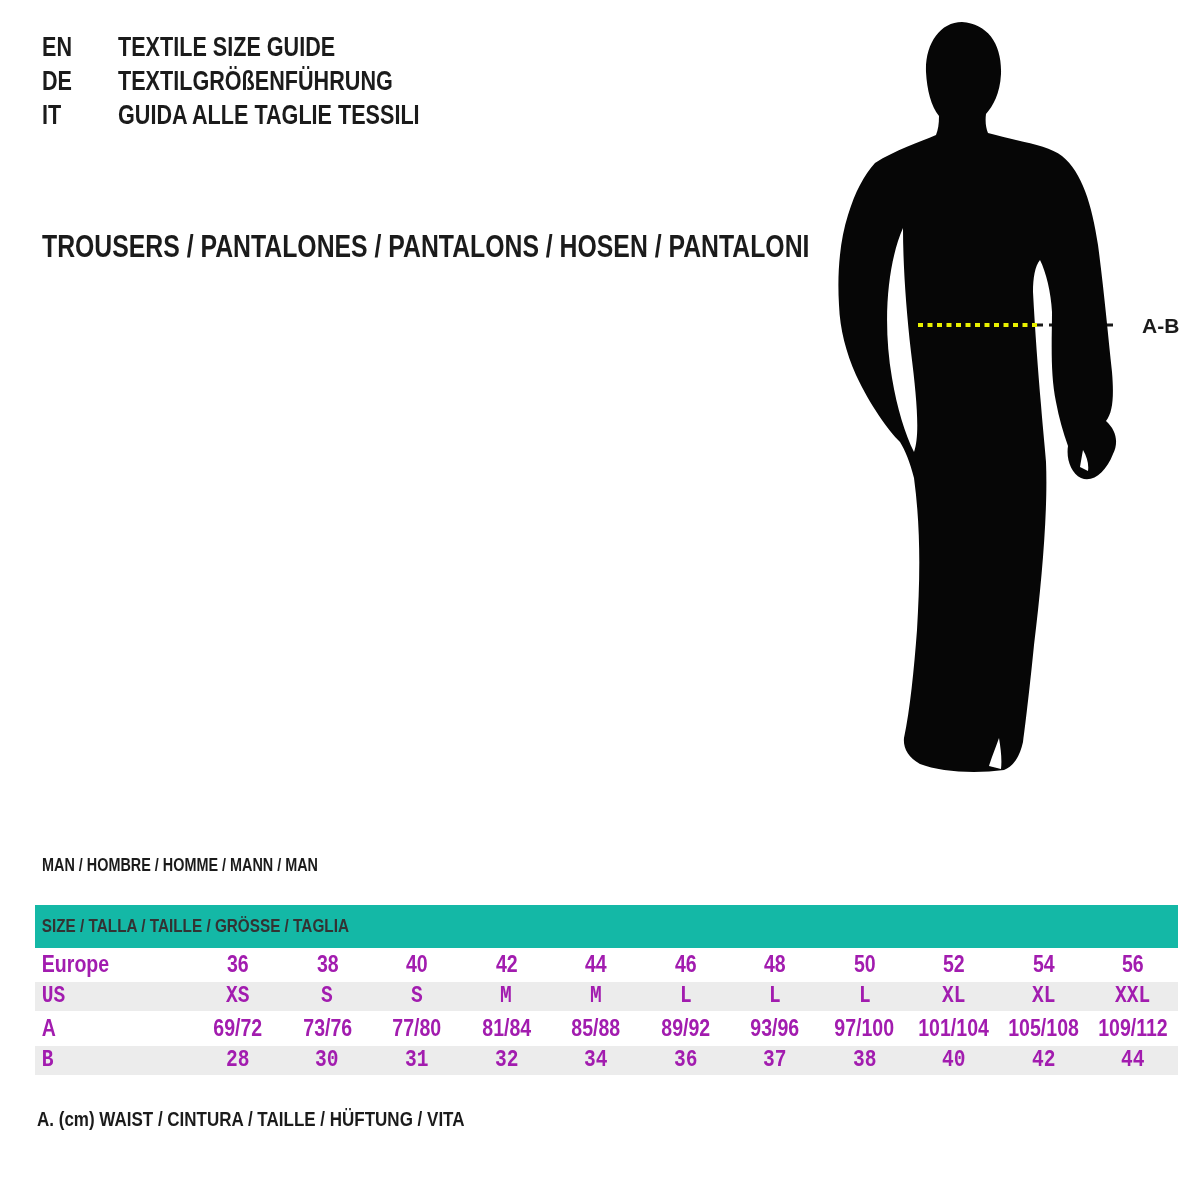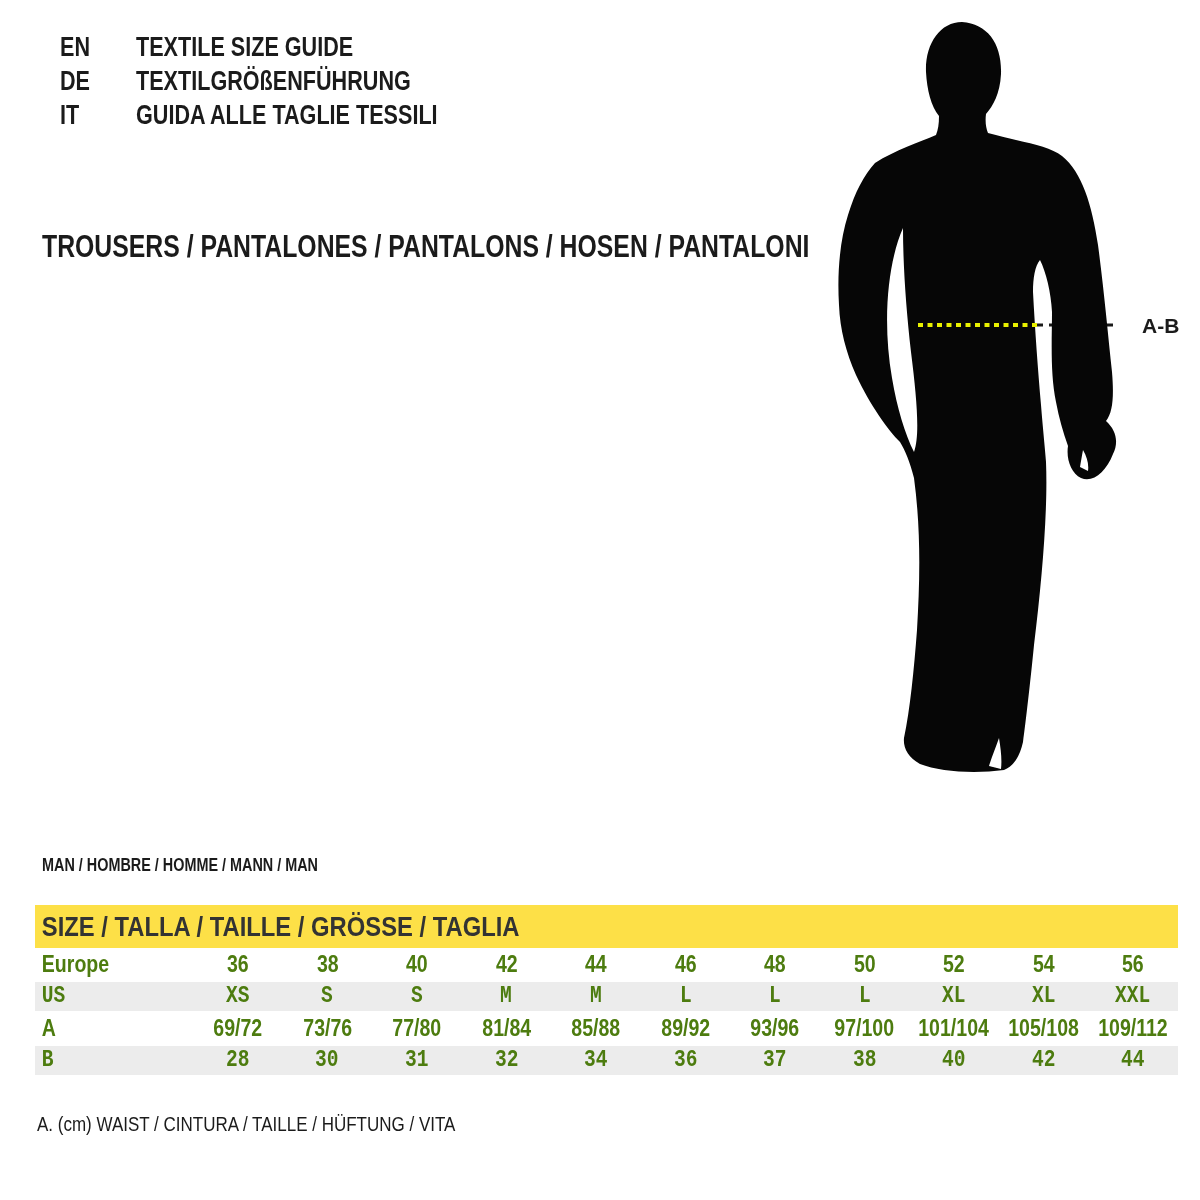--- a/index.html
+++ b/index.html
@@ -4,44 +4,44 @@
 <style>
   html,body{margin:0;padding:0;}
   body{width:1200px;height:1200px;background:#ffffff;font-family:"Liberation Sans","DejaVu Sans",sans-serif;}
   .page{position:relative;width:1200px;height:1200px;background:#fff;overflow:hidden;color:#1b1b1b;}
 
   
   .cond{display:inline-block;transform:scaleX(.8);transform-origin:0 50%;white-space:nowrap;}
   .cx{display:inline-block;transform:scaleX(.85);white-space:nowrap;}
 
   
-  .lang-block{position:absolute;left:42px;top:30px;margin-left:18px;}
+  .lang-block{position:absolute;left:42px;top:30px;}
   .lang-row{display:flex;height:34px;align-items:center;font-weight:700;font-size:27px;}
   .lang-code{width:76px;flex:0 0 76px;}
 
   .product-heading{position:absolute;left:42px;top:229px;font-weight:700;font-size:31px;}
 
   
   .figure-svg{position:absolute;left:0;top:0;width:1200px;height:1200px;pointer-events:none;}
   .ab-label{position:absolute;left:1122px;top:314px;font-weight:700;font-size:21px;letter-spacing:0px;margin-left:20px;}
 
   .section-heading{position:absolute;left:42px;top:855px;font-weight:700;font-size:18px;}
 
   
   .size-table{position:absolute;left:35px;top:905px;width:1143px;border-collapse:collapse;table-layout:fixed;}
-  .size-table td{padding:0;font-size:23px;font-weight:700;color:#4d7c0f;text-align:center;height:32px;vertical-align:middle;}
-  .size-table .hdr td{background:#fde047;height:43px;text-align:left;font-size:28px;color:#333;}
+  .size-table td{padding:0;font-size:23px;font-weight:700;color:#a21caf;text-align:center;height:32px;vertical-align:middle;}
+  .size-table .hdr td{background:#14b8a6;height:43px;text-align:left;font-size:18px;color:#333;}
   .size-table .hdr .cx{transform-origin:0 50%;padding-left:8px;}
   .size-table td.lbl{text-align:left;}
   .size-table td.lbl .cx{transform-origin:0 50%;padding-left:8px;}
   .size-table tr.shade td{background:#ececec;box-shadow:inset 0 2px 0 #fff,inset 0 -1px 0 #fff;font-family:Liberation Mono, monospace;}
 
   
   .notes{position:absolute;left:37px;top:1108px;}
-  .note-line{height:32px;display:flex;align-items:center;font-weight:400;font-size:20px;}
+  .note-line{height:32px;display:flex;font-weight:700;font-size:20px;}
 </style>
 </head>
 <body>
 
 <div class="page">
 
   <div class="lang-block">
     <div class="lang-row">
       <span class="lang-code"><span class="cond">EN</span></span>
       <span class="cond">TEXTILE SIZE GUIDE</span>

